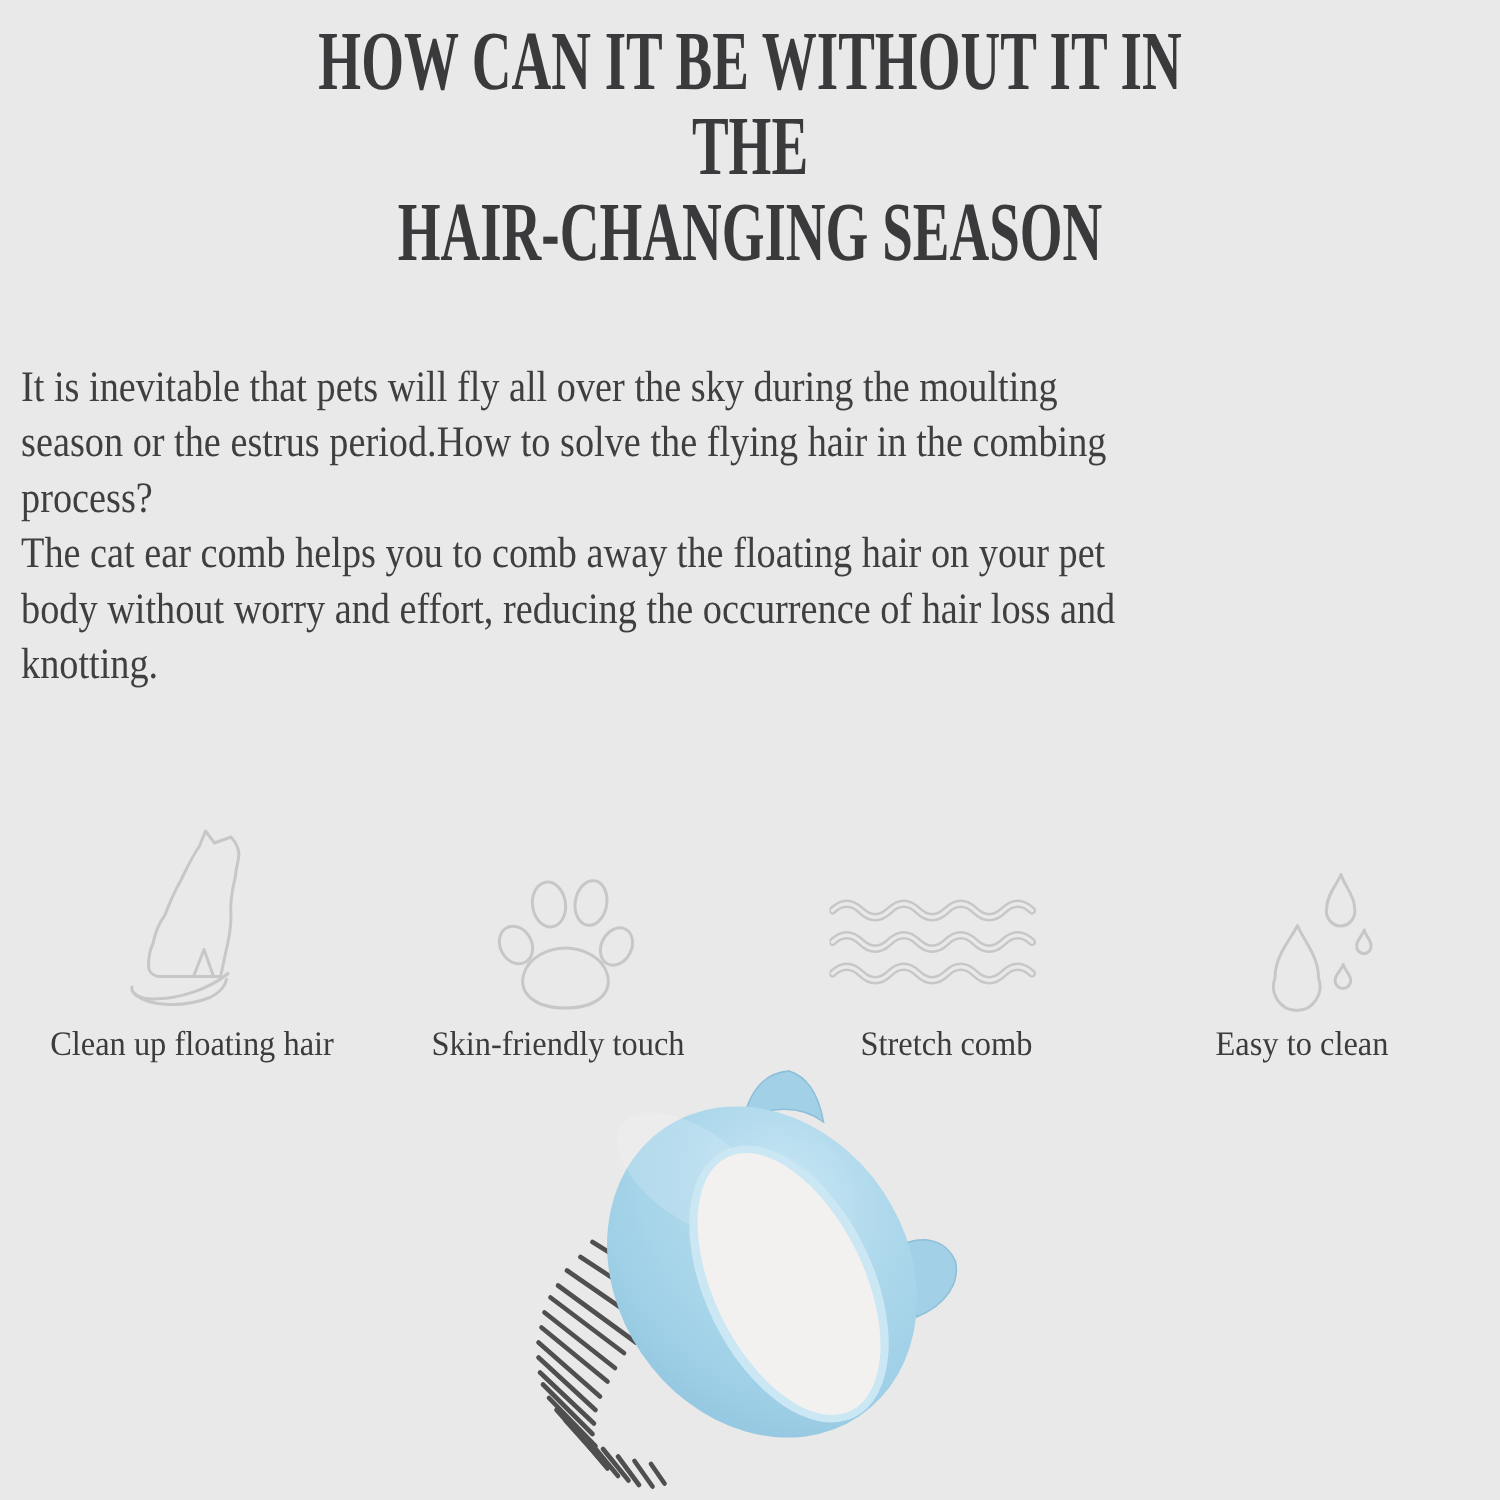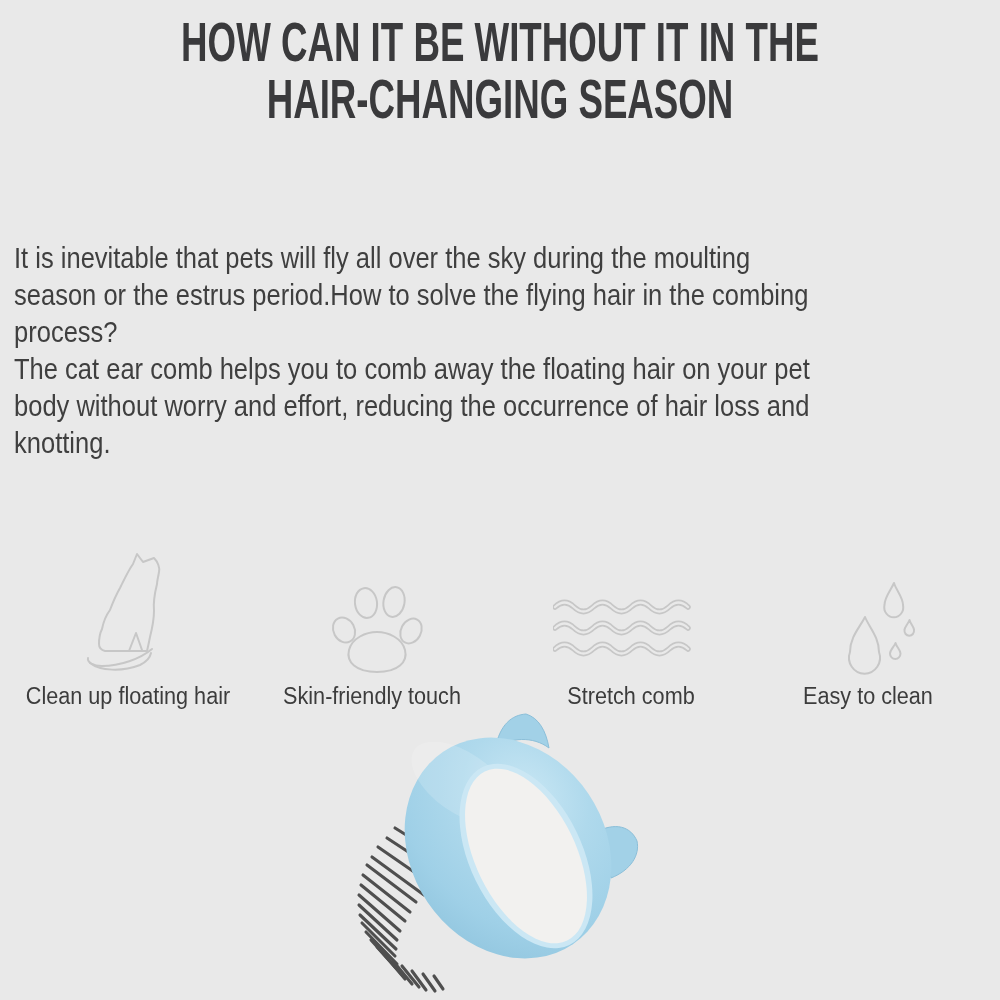--- a/index.html
+++ b/index.html
@@ -3,21 +3,21 @@
 <meta charset="utf-8">
 <style>
   html, body { margin: 0; padding: 0; background: #dcdcdc; }
   #canvas {
     position: relative;
     width: 1000px;
     height: 1000px;
     margin: 0 auto;
     background: #e9e9e9;
     overflow: hidden;
-    font-family: Liberation Sans, sans-serif;
+    font-family: Liberation Serif, serif;
   }
   h1.headline {
     position: absolute;
     top: 13px;
     left: 0;
     width: 1000px;
     margin: 0;
     text-align: center;
     white-space: pre-line;
     font-size: 56px;

